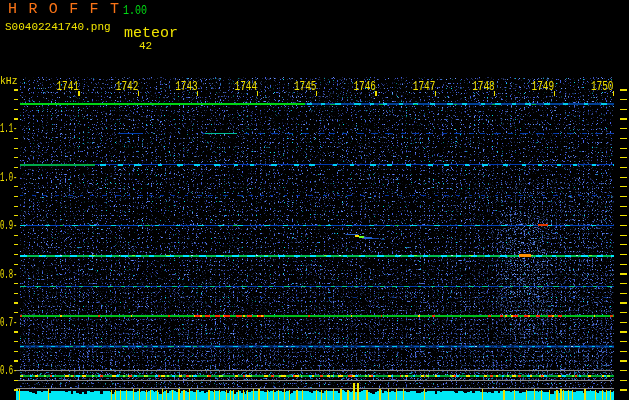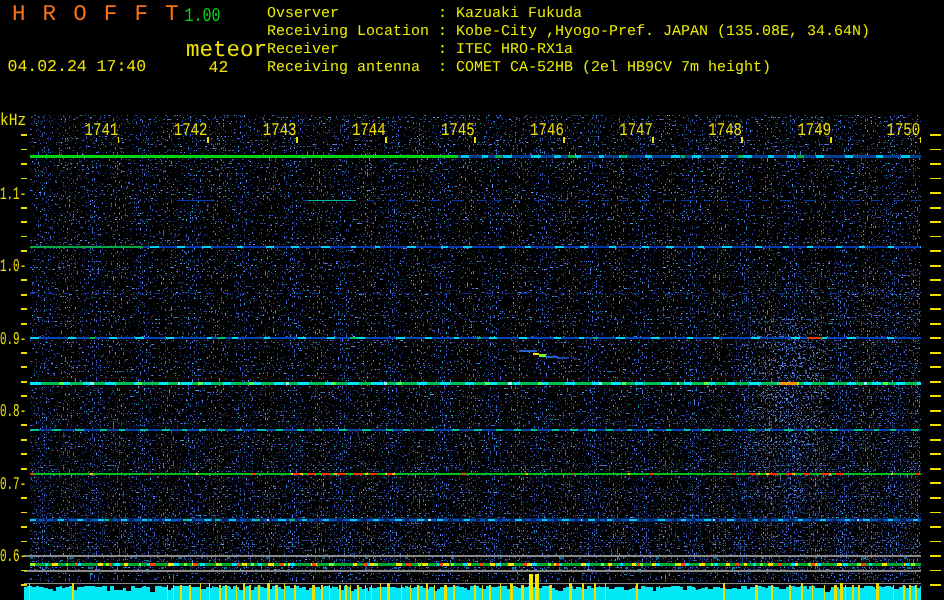--- a/index.html
+++ b/index.html
@@ -881,19 +881,15 @@
         <text x="0" y="180.8" textLength="17.5" lengthAdjust="spacingAndGlyphs" class="ax">1.0-</text>
         <text x="0" y="229.2" textLength="17.5" lengthAdjust="spacingAndGlyphs" class="ax">0.9-</text>
         <text x="0" y="277.6" textLength="17.5" lengthAdjust="spacingAndGlyphs" class="ax">0.8-</text>
         <text x="0" y="325.9" textLength="17.5" lengthAdjust="spacingAndGlyphs" class="ax">0.7-</text>
         <text x="0" y="374.3" textLength="17.5" lengthAdjust="spacingAndGlyphs" class="ax">0.6-</text>
 <text x="0" y="83.6" textLength="17.5" lengthAdjust="spacingAndGlyphs" class="ax" style="font-size:11.5px">kHz</text>
 </g>
 </svg>
 <div class="t" style="left:8px;top:2px;font-size:15px;letter-spacing:11.4px;color:#f97316">HROFFT</div>
 <div class="t" style="left:123px;top:3.5px;font-size:13px;color:#00dc14;transform:scaleX(0.77);transform-origin:0 0">1.00</div>
+<div class="t" style="left:5px;top:22px;font-size:11px;color:#f0e400">S00402241740.png</div>
 <div class="t" style="left:124px;top:26.3px;font-size:15px;color:#f0e400">meteor</div>
-<div class="t" style="left:5px;top:40px;font-size:11px;color:#f0e400">04.02.24 17:40</div>
 <div class="t" style="left:139px;top:41px;font-size:11px;color:#f0e400">42</div>
-<div class="t" style="left:178px;top:4px;font-size:10px;line-height:11.9px;color:#ecec00">Ovserver           : Kazuaki Fukuda
-Receiving Location : Kobe-City ,Hyogo-Pref. JAPAN (135.08E, 34.64N)
-Receiver           : ITEC HRO-RX1a
-Receiving antenna  : COMET CA-52HB (2el HB9CV 7m height)</div>
 </div>
 </body></html>

